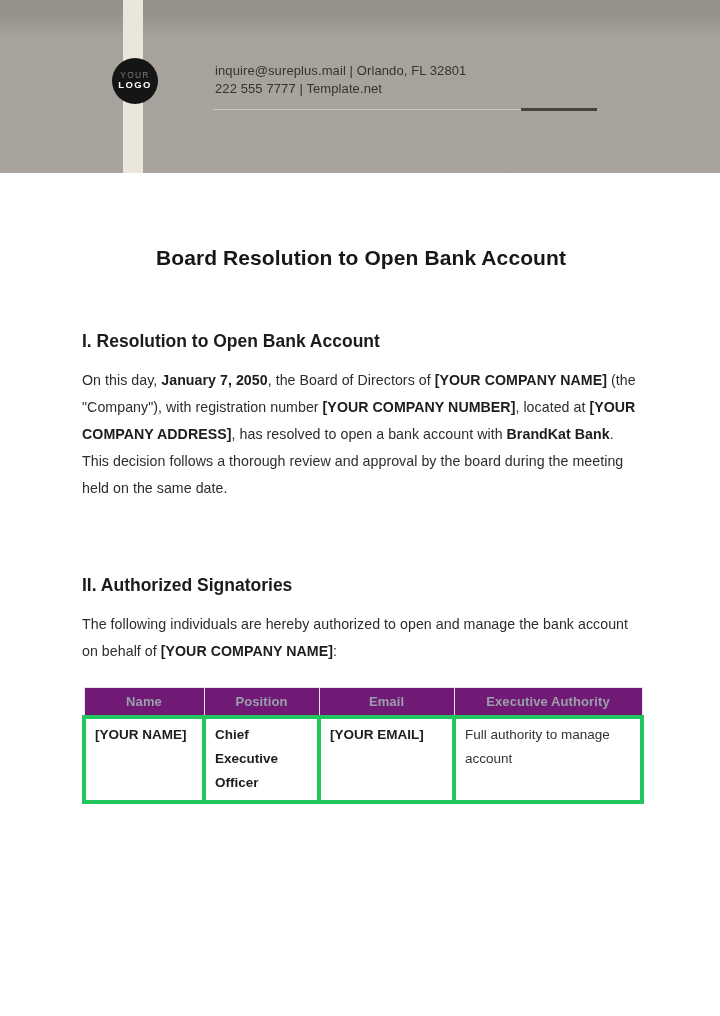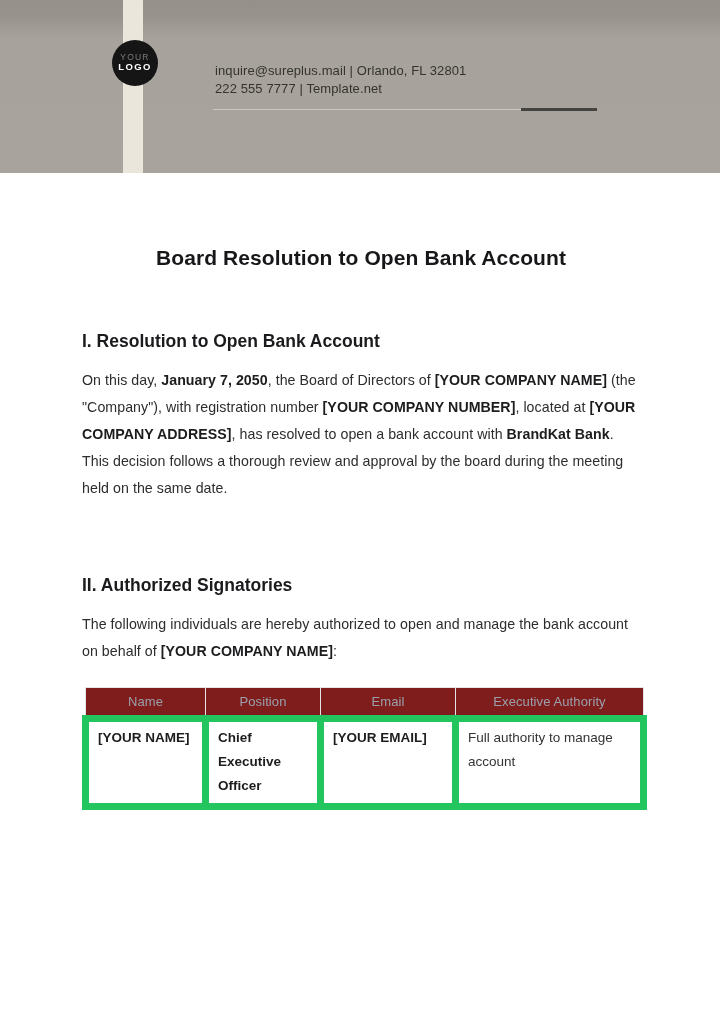--- a/index.html
+++ b/index.html
@@ -13,21 +13,21 @@
   
   .banner {
     position: relative; width: 720px; height: 173px;
     background: linear-gradient(#95918a 0%, #97938c 9%, #a7a39c 22%, #a8a49d 100%);
   }
   .stripe {
     position: absolute; left: 123px; top: 0; width: 20px; height: 173px;
     background: #ebe6dc;
   }
   .logo {
-    position: absolute; left: 112px; top: 40px; width: 46px; height: 46px;
+    position: absolute; left: 112px; top: 58px; width: 46px; height: 46px;
     background: #151515; border-radius: 50%;
     display: flex; flex-direction: column; align-items: center; justify-content: center;
     line-height: 1.1;
   }
   .logo .logo-top {
     color: #7d7b77; font-size: 8.5px; letter-spacing: 1.2px; font-weight: 400;
   }
   .logo .logo-bottom {
     color: #ffffff; font-size: 9.5px; letter-spacing: 1.4px; font-weight: 700;
   }
@@ -69,26 +69,26 @@
   
   table.sig-table {
     width: 558px; border-collapse: collapse; table-layout: fixed;
     font-size: 13.5px; color: #333336;
   }
   table.sig-table col.c1 { width: 120px; }
   table.sig-table col.c2 { width: 115px; }
   table.sig-table col.c3 { width: 135px; }
   table.sig-table col.c4 { width: 188px; }
   table.sig-table th {
-    background: #7f1d1d; color: #9aa0ab; font-weight: 400; font-size: 13px;
+    background: #701a75; color: #9aa0ab; font-weight: 700; font-size: 13px;
     text-align: center; padding: 6px 13px; border: 1px solid #e4e5ea;
     letter-spacing: 0.1px;
   }
   table.sig-table td {
-    border: 7px solid #22c55e; vertical-align: top; text-align: left;
+    border: 4px solid #22c55e; vertical-align: top; text-align: left;
     padding: 4px 10px 5px 9px; line-height: 24px; background: #ffffff;
   }
 </style>
 </head>
 <body>
 
 <header class="banner">
   <div class="stripe"></div>
   <div class="logo">
     <span class="logo-top">YOUR</span>

